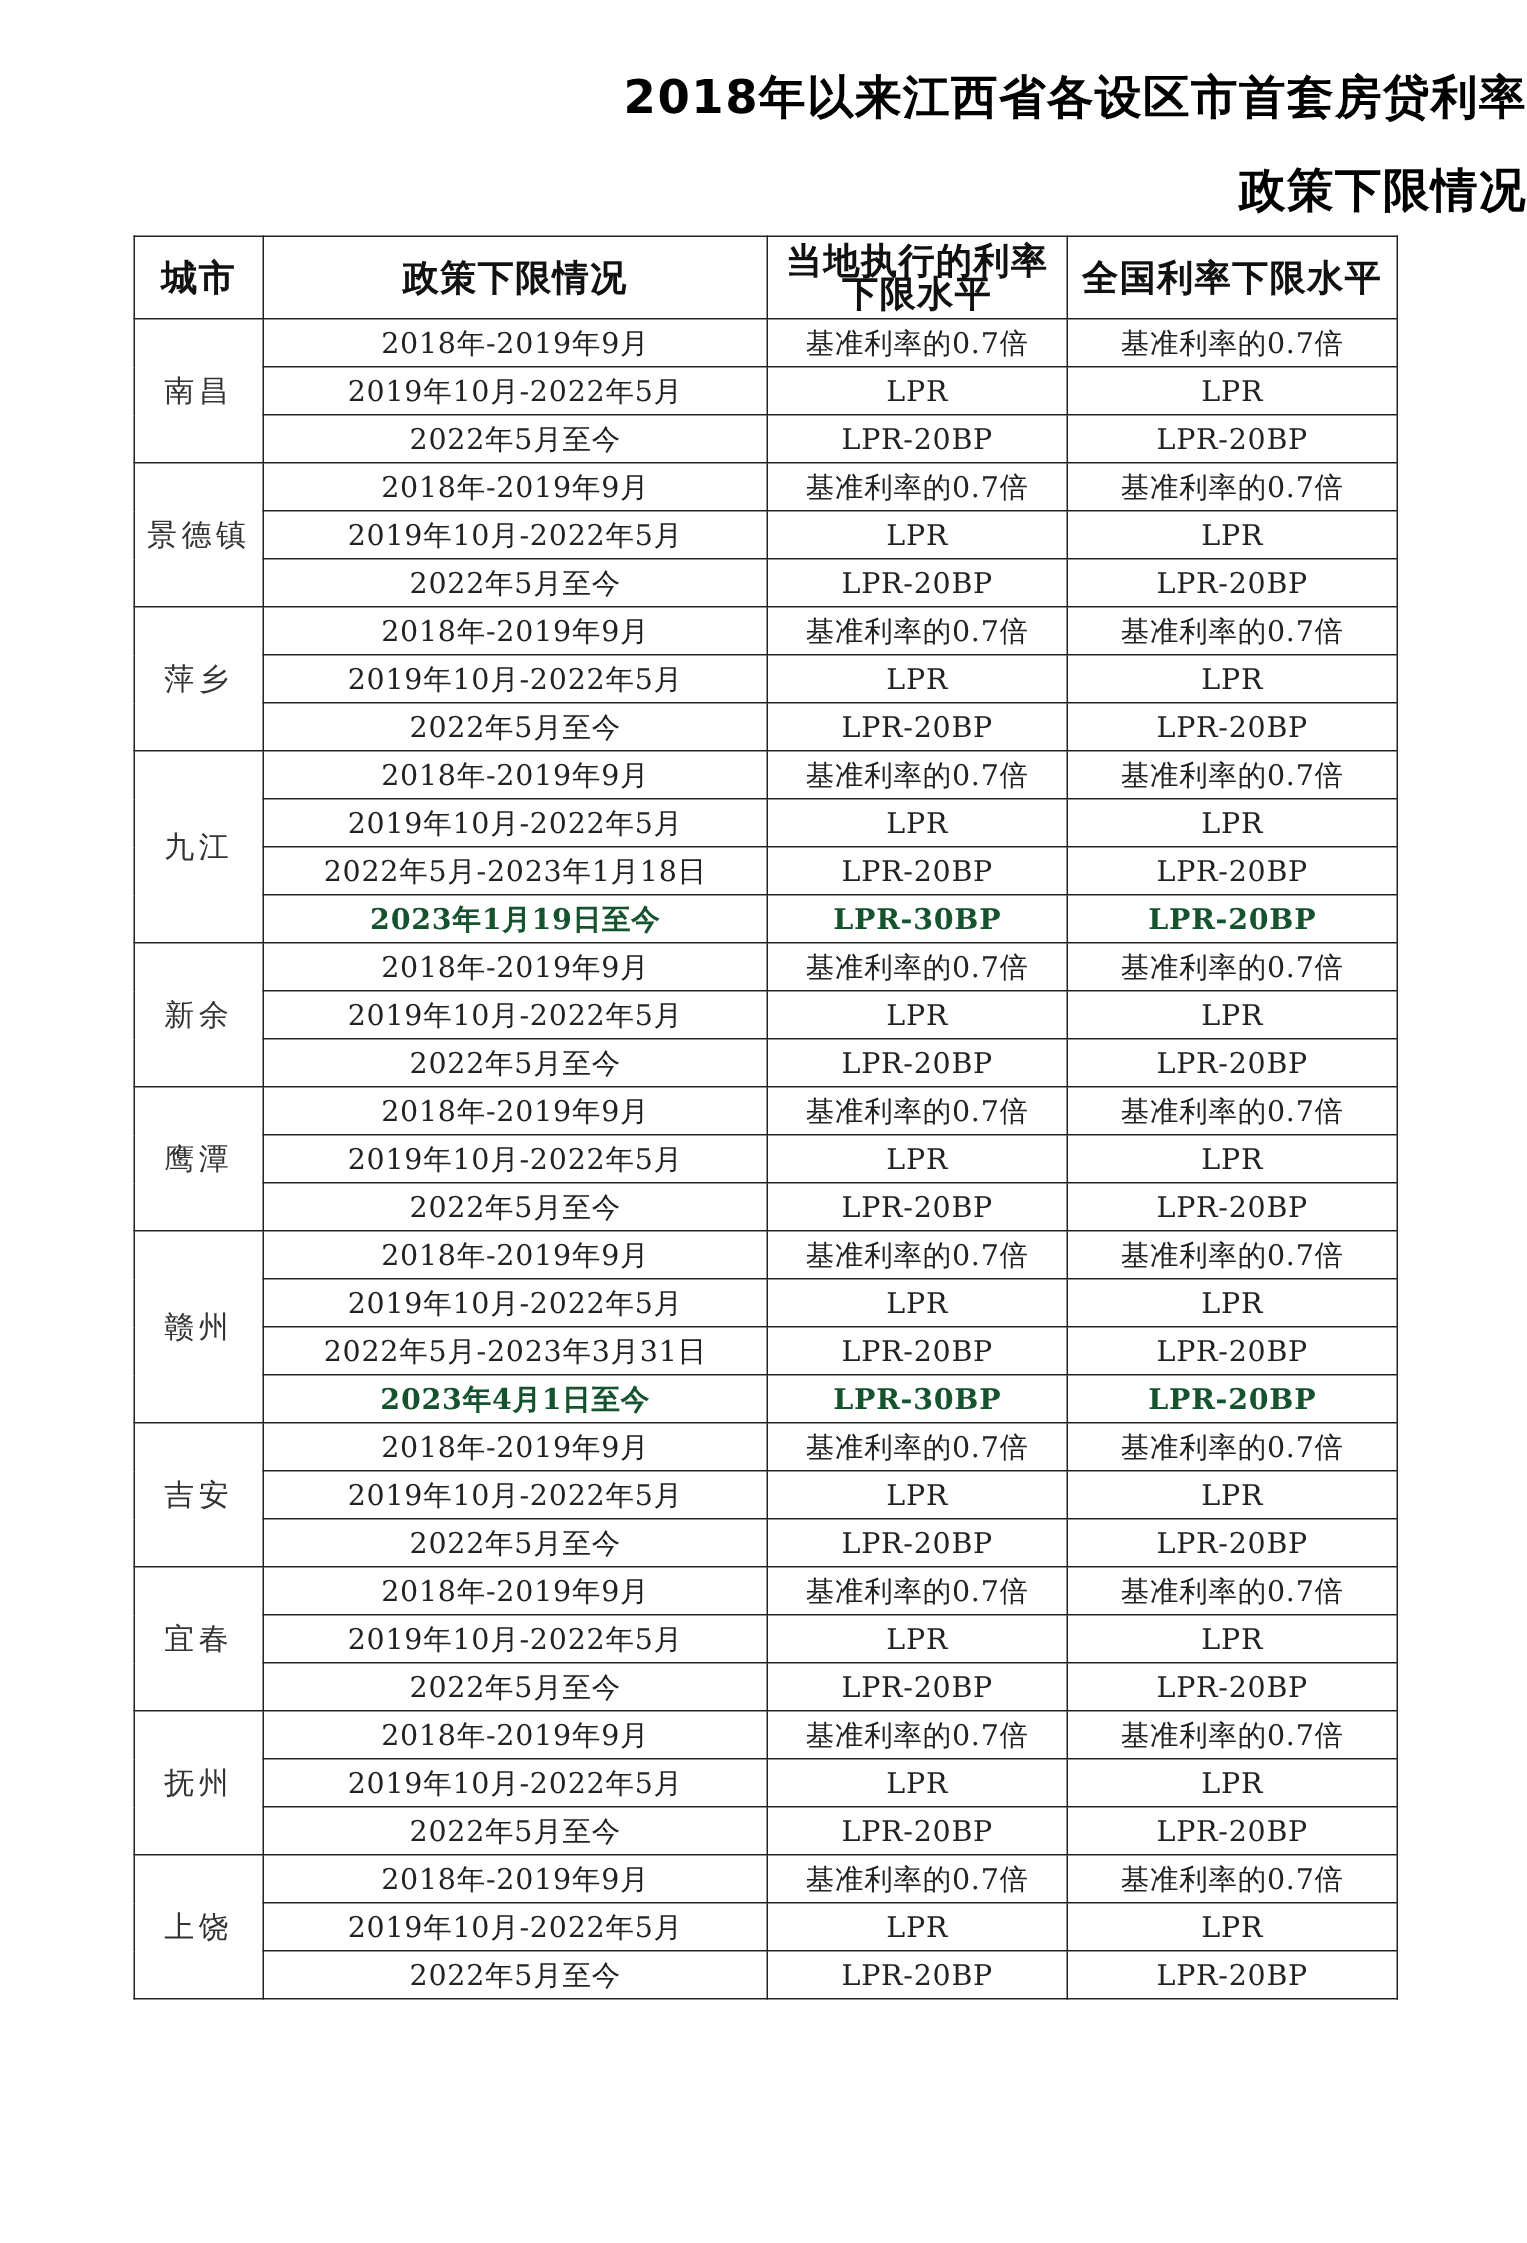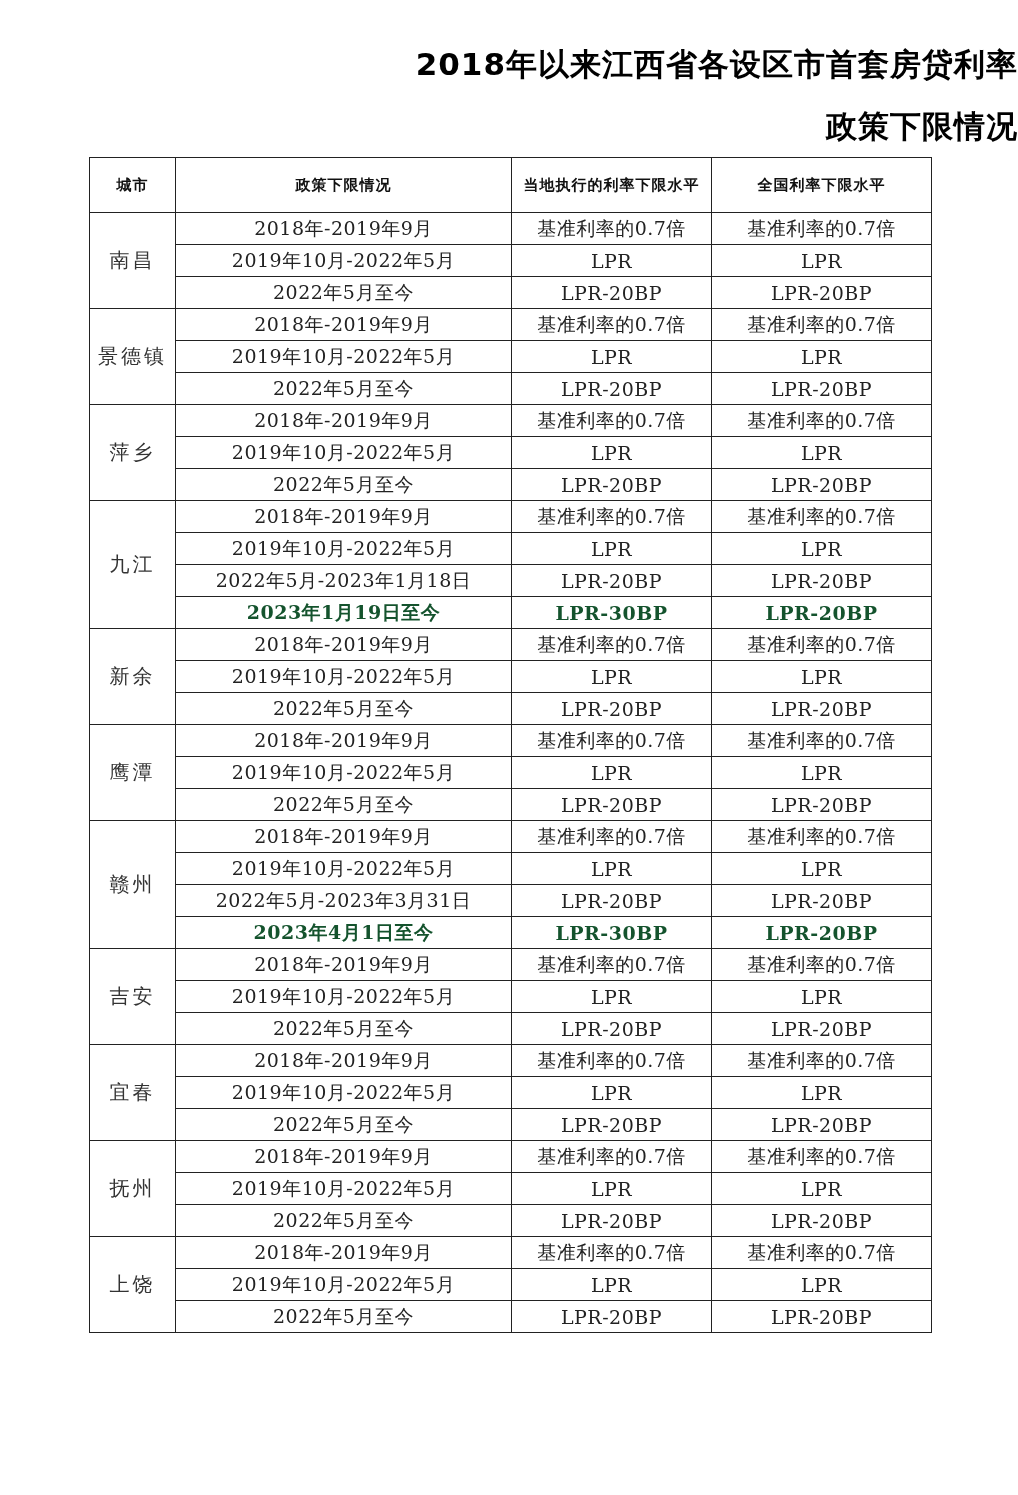--- a/index.html
+++ b/index.html
@@ -21,21 +21,21 @@
   table.rates col.c3 { width: 200px; }
   table.rates col.c4 { width: 220px; }
   table.rates th, table.rates td {
     border: 1.5px solid #222;
     text-align: center; vertical-align: middle;
     padding: 0; overflow: hidden; white-space: nowrap;
   }
   table.rates thead th {
     height: 54px;
     font-family: "DejaVu Sans", "Liberation Sans", sans-serif;
-    font-weight: bold; font-size: 15px; line-height: 22px; letter-spacing: 1px;
+    font-weight: bold; font-size: 24px; line-height: 22px; letter-spacing: 1px;
   }
   table.rates thead th.wrap { white-space: normal; padding: 0 6px; }
   table.rates tbody td { height: 31px; font-size: 19px; letter-spacing: 0.5px; color: #222; }
   table.rates tbody td.city { font-size: 20px; letter-spacing: 3px; color: #333; margin-top: 18px; }
   table.rates tbody tr.bold td { font-weight: bold; color: #14532d; }
 </style>
 </head>
 <body>
 
 <div class="title l1">2018年以来江西省各设区市首套房贷利率</div>

